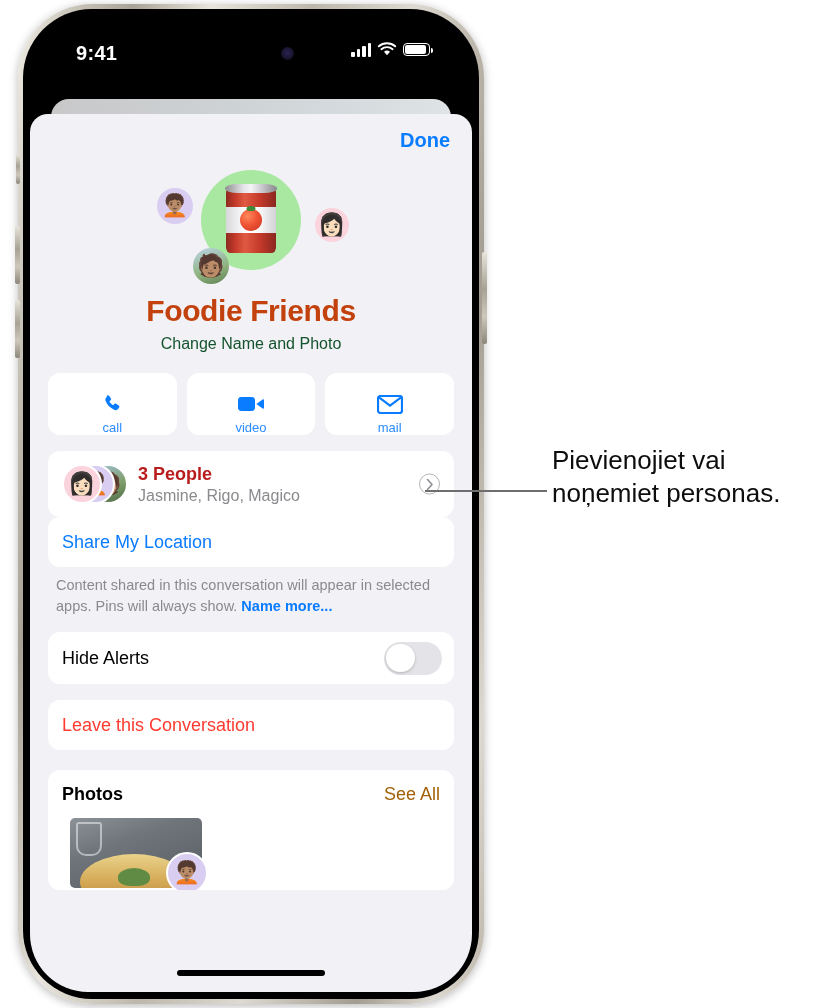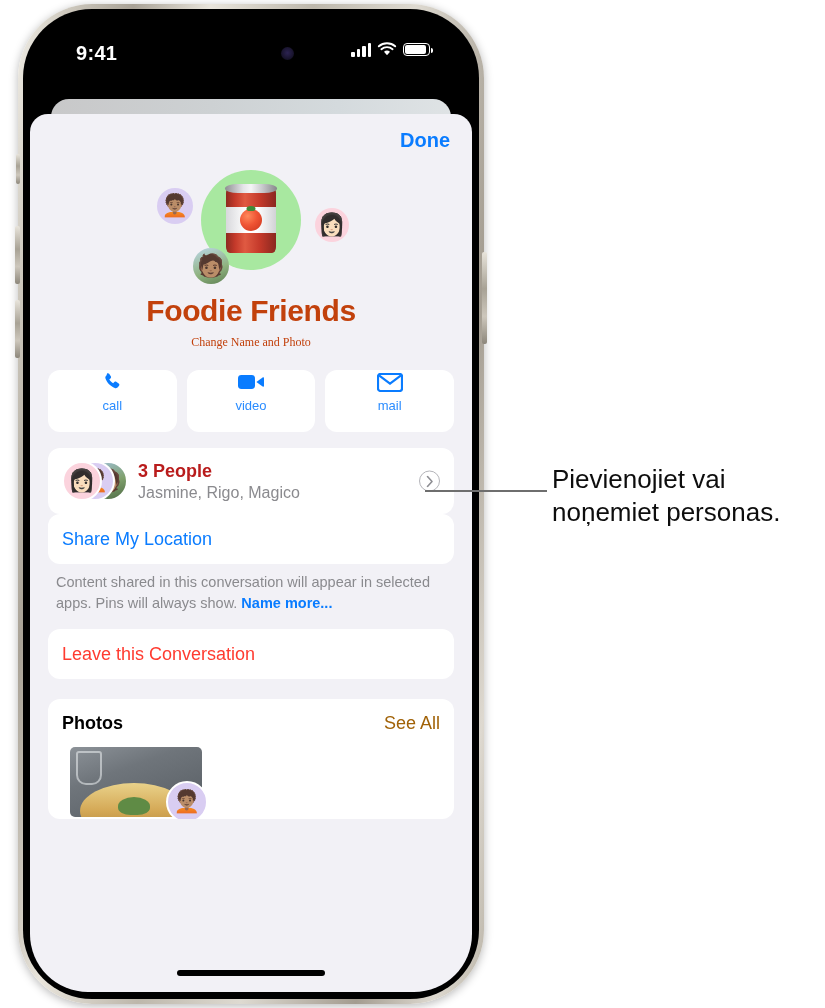--- a/index.html
+++ b/index.html
@@ -130,27 +130,27 @@
   .can .tom::after {
     content:""; position:absolute; left:50%; top:-3px; transform:translateX(-50%);
     width:9px; height:5px; background:#3e8b38; border-radius:50% 50% 40% 40%;
   }
   .av-sm { position: absolute; border-radius: 50%; overflow: hidden; display:flex; align-items:center; justify-content:center; font-size:20px; }
   .av-a { left: 6px;  top: 18px;  width: 36px; height: 36px; background:#d9cdf2; }
   .av-b { right: 2px; top: 38px;  width: 34px; height: 34px; background:#fbd3dd; }
   .av-c { left: 42px; top: 78px;  width: 36px; height: 36px; background: linear-gradient(160deg,#bcd7e8 0%,#8fb27f 60%,#5d7f52 100%); }
   .mem { font-size: 22px; line-height: 1; }
   .group-name { font-size: 30px; font-weight: 700; color: #c2410c; letter-spacing: -.4px; margin-top: 2px; }
-  .change-link { font-size: 12px; color: #c2410c; margin-top: 7px; font-family: Liberation Serif, serif; }
+  .change-link { font-size: 16px; color: #14532d; margin-top: 7px; }
 
   
   .actions { display: flex; gap: 10px; margin-top: 20px; }
   .act {
     flex: 1; height: 62px; background: #fff; border-radius: 12px;
-    display: flex; flex-direction: column; align-items: center; justify-content: flex-start; gap: 4px;
+    display: flex; flex-direction: column; align-items: center; justify-content: flex-end; gap: 4px;
   }
   .act .glyph { color: #0a7cff; height: 24px; display: flex; align-items: center; }
   .act .lbl { font-size: 13px; color: #2a8cff; }
 
   
   .card { background: #fff; border-radius: 12px; }
   .gap-s { }
   .gap-m { margin-top: 16px; }
 
   .people-row { height: 66px; display: flex; align-items: center; padding: 0 14px; position: relative; }
@@ -212,21 +212,21 @@
     background: #d9cdf2; border: 2px solid #fff; display:flex; align-items:center; justify-content:center; font-size:22px; overflow:hidden; z-index: 3;
   }
 
   .home-ind {
     position: absolute; left: 50%; transform: translateX(-50%); bottom: 16px;
     width: 148px; height: 6px; border-radius: 3px; background: #000; z-index: 6;
   }
 
   
   .callout {
-    position: absolute; left: 552px; top: 463px; width: 258px;
+    position: absolute; left: 552px; top: 444px; width: 258px;
     font-size: 26px; line-height: 1.28; color: #0d0d0d;
   }
   .leader {
     position: absolute; left: 425px; top: 490px; width: 122px; height: 2px;
     background: #6e6e6e;
   }
 </style>
 </head>
 <body>
 
@@ -351,20 +351,26 @@
           </div>
 
           <div class="card gap-s simple-row">
             <span class="blue-txt">Share My Location</span>
           </div>
 
           <div class="footnote">
             <span>Content shared in this conversation will appear in selected apps. Pins will always show. </span><a href="#">Name more...</a>
           </div>
 
+          <div class="card gap-m toggle-row">
+            <span class="t-label">Hide Alerts</span>
+            <span class="switch off">
+                <span class="knob"></span>
+              </span>
+          </div>
 
           <div class="card gap-m simple-row">
             <span class="red-txt">Leave this Conversation</span>
           </div>
 
           <div class="card photos-card">
             <div class="photos-head">
               <span class="photos-title">Photos</span>
               <span class="see-all">See All</span>
             </div>

